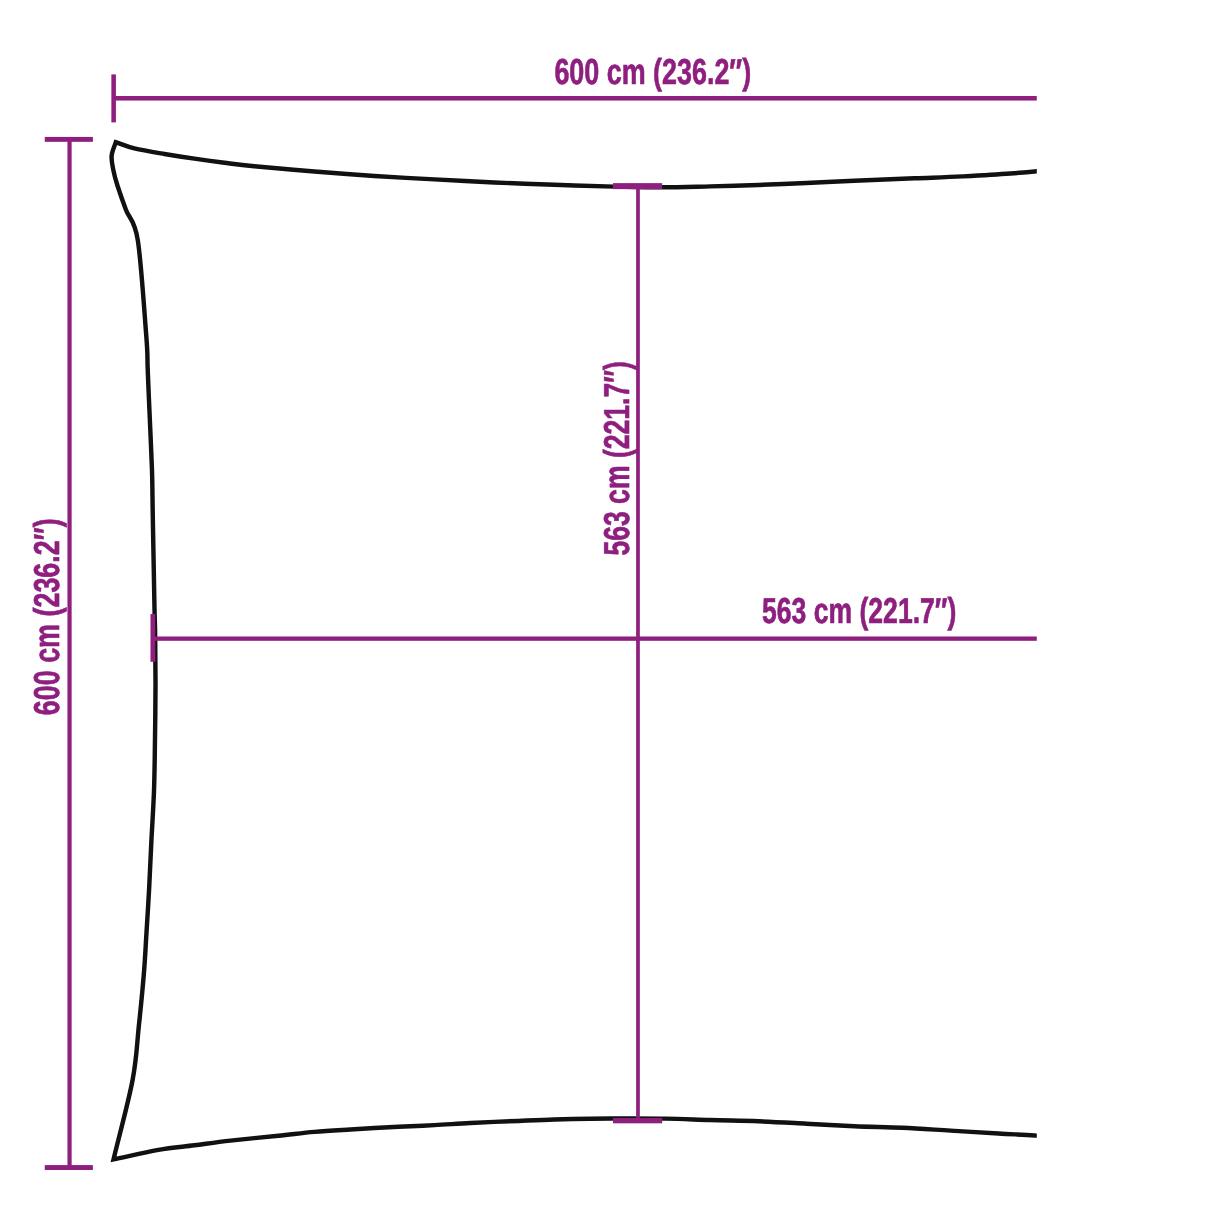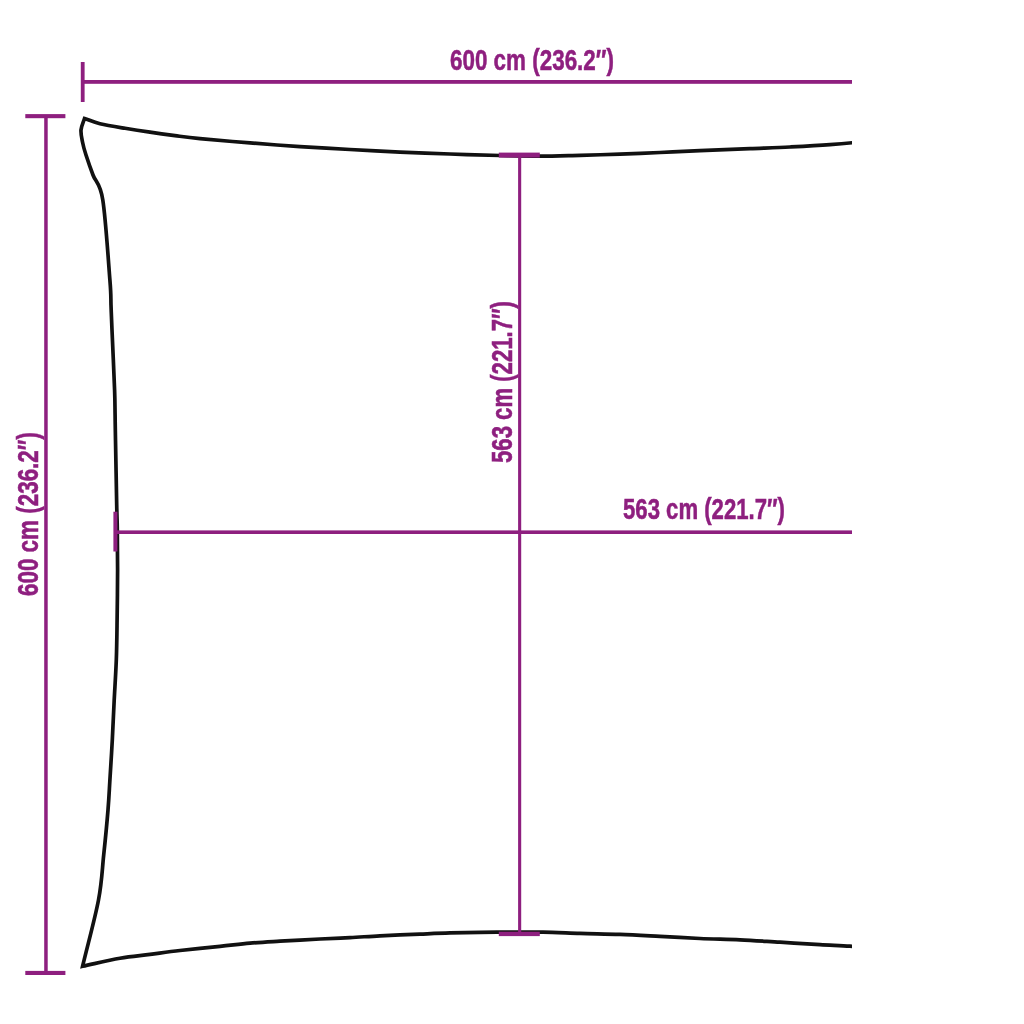--- a/index.html
+++ b/index.html
@@ -1,16 +1,16 @@
 <!DOCTYPE html>
 <html><head>
 <meta charset="utf-8">
 <style>
   html,body{margin:0;padding:0;background:#ffffff;}
-  .wrap{width:852px;height:1024px;position:relative;overflow:hidden;background:#ffffff;}
+  .wrap{width:852px;height:1024px;position:relative;overflow:hidden;background:#ffffff;margin-left:12px;}
   text{font-family:"Liberation Sans", sans-serif;font-weight:bold;fill:#8E1F7F;stroke:#8E1F7F;stroke-width:0.55;}
 </style>
 </head>
 <body>
 
 <div class="wrap">
 <svg width="1024" height="1024" viewBox="0 0 1024 1024" xmlns="http://www.w3.org/2000/svg">
 
   <path id="sail" d="M 84.5 118.5 C 89.7 120.2 93.2 122.1 100.0 123.7 C 106.8 125.3 116.7 126.9 125.0 128.3 C 133.3 129.7 141.7 131.0 150.0 132.2 C 158.3 133.4 166.7 134.5 175.0 135.6 C 183.3 136.7 187.5 137.4 200.0 138.6 C 212.5 139.8 233.3 141.6 250.0 142.9 C 266.7 144.2 283.3 145.5 300.0 146.6 C 316.7 147.7 333.3 148.6 350.0 149.5 C 366.7 150.4 383.3 151.3 400.0 152.1 C 416.7 152.8 433.3 153.4 450.0 154.0 C 466.7 154.6 485.0 155.2 500.0 155.5 C 515.0 155.8 526.7 156.1 540.0 156.1 C 553.3 156.1 566.7 155.6 580.0 155.3 C 593.3 155.0 606.7 154.6 620.0 154.1 C 633.3 153.6 646.7 153.1 660.0 152.5 C 673.3 151.9 685.0 151.2 700.0 150.6 C 715.0 149.9 735.0 149.2 750.0 148.6 C 765.0 148.0 776.7 147.7 790.0 147.0 C 803.3 146.3 816.7 145.6 830.0 144.6 C 843.3 143.6 857.0 142.4 870.0 140.9 C 883.0 139.4 896.7 137.2 908.0 135.3 C 919.3 133.4 928.7 131.4 938.0 129.6 C 947.3 127.8 957.0 125.6 964.0 124.2 C 971.0 122.8 975.4 122.0 980.0 121.0 C 984.6 120.0 987.7 119.1 991.5 118.2 C 990.8 125.5 990.5 131.4 989.3 140.0 C 988.0 148.6 985.7 160.0 984.0 170.0 C 982.3 180.0 980.8 190.0 979.2 200.0 C 977.6 210.0 976.1 218.3 974.3 230.0 C 972.5 241.7 970.0 255.8 968.5 270.0 C 967.0 284.2 966.1 300.0 965.1 315.0 C 964.1 330.0 963.2 342.5 962.3 360.0 C 961.4 377.5 960.4 402.5 959.8 420.0 C 959.2 437.5 959.2 450.0 958.9 465.0 C 958.6 480.0 958.3 494.2 958.2 510.0 C 958.1 525.8 958.2 545.0 958.4 560.0 C 958.6 575.0 959.1 586.7 959.4 600.0 C 959.7 613.3 959.9 625.0 960.2 640.0 C 960.5 655.0 960.6 673.3 961.2 690.0 C 961.8 706.7 962.7 721.7 963.6 740.0 C 964.5 758.3 965.1 780.0 966.6 800.0 C 968.1 820.0 970.7 841.7 972.6 860.0 C 974.5 878.3 974.5 892.5 978.0 910.0 C 981.5 927.5 988.2 946.5 993.3 964.7 C 978.9 963.1 961.4 961.4 950.0 959.9 C 938.6 958.4 933.3 956.8 925.0 955.5 C 916.7 954.2 908.3 953.2 900.0 952.1 C 891.7 951.0 883.3 949.7 875.0 948.7 C 866.7 947.7 859.2 946.9 850.0 946.2 C 840.8 945.5 831.7 945.3 820.0 944.6 C 808.3 943.9 793.3 943.0 780.0 942.2 C 766.7 941.4 753.3 940.4 740.0 939.8 C 726.7 939.2 713.3 939.1 700.0 938.5 C 686.7 937.9 673.3 937.1 660.0 936.4 C 646.7 935.7 633.3 934.9 620.0 934.4 C 606.7 933.9 592.8 933.8 580.0 933.4 C 567.2 933.0 553.8 932.4 543.0 932.2 C 532.2 932.0 525.5 932.0 515.0 932.0 C 504.5 932.0 490.8 932.1 480.0 932.3 C 469.2 932.4 460.0 932.6 450.0 932.9 C 440.0 933.2 431.7 933.6 420.0 934.1 C 408.3 934.6 391.7 935.2 380.0 935.8 C 368.3 936.4 360.0 937.1 350.0 937.6 C 340.0 938.1 331.7 938.4 320.0 939.0 C 308.3 939.6 291.7 940.5 280.0 941.2 C 268.3 941.9 260.0 942.3 250.0 943.2 C 240.0 944.1 231.7 945.2 220.0 946.4 C 208.3 947.6 191.7 949.2 180.0 950.5 C 168.3 951.8 160.0 953.1 150.0 954.4 C 140.0 955.7 131.2 956.2 120.0 958.2 C 108.8 960.2 95.1 963.5 82.6 966.2 C 87.9 944.1 95.0 918.5 98.5 900.0 C 102.0 881.5 102.1 870.0 103.7 855.0 C 105.3 840.0 107.0 822.5 108.0 810.0 C 109.0 797.5 109.2 791.7 109.9 780.0 C 110.6 768.3 111.6 753.3 112.3 740.0 C 113.0 726.7 113.5 713.3 114.2 700.0 C 114.9 686.7 115.8 673.3 116.3 660.0 C 116.8 646.7 116.9 635.0 117.1 620.0 C 117.3 605.0 117.6 585.0 117.6 570.0 C 117.6 555.0 117.4 540.8 117.3 530.0 C 117.2 519.2 117.0 520.0 116.7 505.0 C 116.4 490.0 115.8 455.0 115.5 440.0 C 115.2 425.0 115.2 423.3 115.1 415.0 C 114.9 406.7 115.1 404.2 114.6 390.0 C 114.1 375.8 112.6 344.2 112.0 330.0 C 111.4 315.8 111.3 313.3 111.0 305.0 C 110.7 296.7 111.3 297.5 109.9 280.0 C 108.5 262.5 105.6 217.5 102.8 200.0 C 100.0 182.5 95.8 182.5 93.0 175.0 C 90.2 167.5 87.8 160.5 86.0 155.0 C 84.2 149.5 83.3 146.2 82.5 142.0 C 81.7 137.8 80.7 133.9 81.0 130.0 C 81.3 126.1 83.3 122.3 84.5 118.5 Z" fill="none" stroke="#111111" stroke-width="3.7" stroke-linejoin="miter" stroke-miterlimit="20"></path>
 

